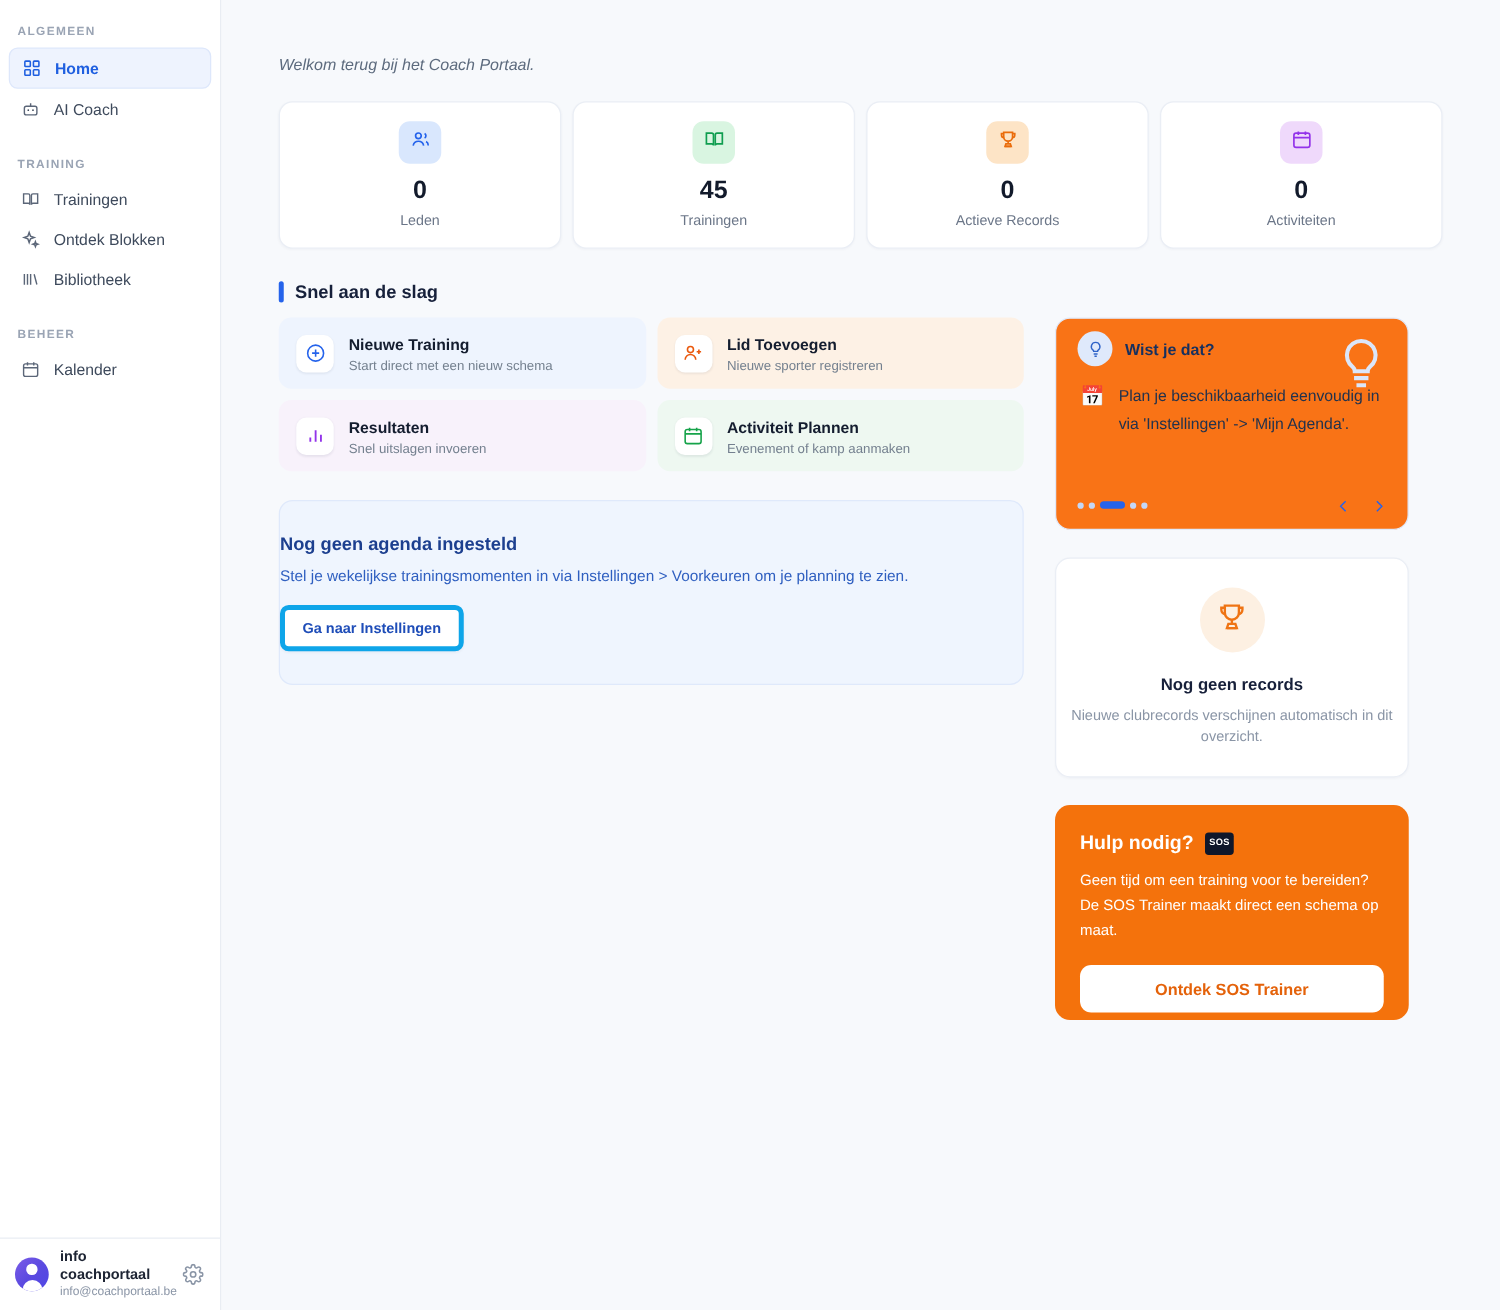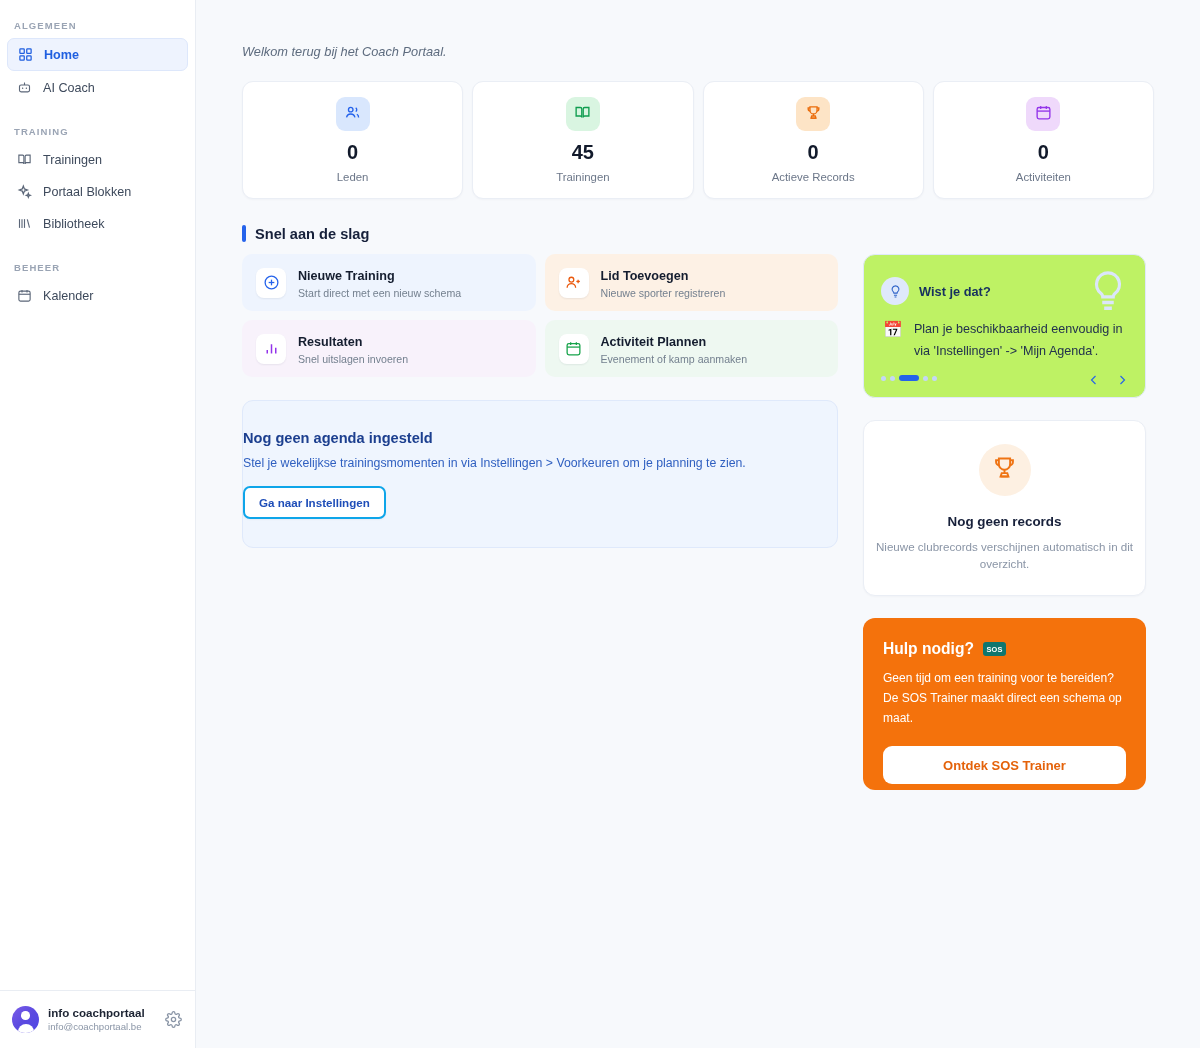--- a/index.html
+++ b/index.html
@@ -6,21 +6,21 @@
   html, body {
     width: 1200px; height: 1048px;
     font-family: "Liberation Sans", sans-serif;
     background: #f7f9fc;
     overflow: hidden;
   }
   .app { display: flex; width: 1200px; height: 1048px; }
 
   
   .sidebar {
-    width: 196px; height: 1048px;
+    width: 177px; height: 1048px;
     background: #ffffff;
     border-right: 1px solid #e9edf3;
     display: flex; flex-direction: column;
     position: relative;
   }
   .sb-scroll { flex: 1; padding: 10px 0 0 0; }
   .sb-group-label {
     font-size: 9.5px; font-weight: 700; letter-spacing: 1.1px;
     color: #9aa4b4; text-transform: uppercase;
     padding: 10px 0 6px 14px;
@@ -115,31 +115,31 @@
 
   
   .agenda {
     margin-top: 23px; background: #eff5fe; border: 1px solid #dfe9fb;
     border-radius: 11px; height: 148px;
     display:flex; flex-direction:column; align-items:flex-start; justify-content:center;
   }
   .agenda-title { font-size: 14.6px; font-weight: 700; color: #1c3f8f; }
   .agenda-desc { font-size: 12.3px; color: #2f5fc0; margin-top: 10px; }
   .agenda-btn {
-    margin-top: 16px; background: #fff; border: 2px solid #0ea5e9;
+    margin-top: 16px; background: #fff; border: 4px solid #0ea5e9;
     border-radius: 7px; padding: 8px 14px; font-size: 11.6px; font-weight: 700;
     color: #1e4db8; cursor: pointer; font-family: "Liberation Sans", sans-serif;
     box-shadow: 0 1px 2px rgba(20,30,60,.04);
   }
 
   
   .tips {
-    margin-top: 12px; background: #bef264; border: 1px solid #e0e9fa;
-    border-radius: 12px; padding: 22px 17px 13px 17px; position: relative;
-    overflow: hidden; height: 144px;
+    margin-top: 12px; background: #f97316; border: 1px solid #e0e9fa;
+    border-radius: 12px; padding: 10px 17px 13px 17px; position: relative;
+    overflow: hidden; height: 170px;
   }
   .bulb-deco { position: absolute; right: 14px; top: 13px; opacity: 1; }
   .tips-head { display: flex; align-items: center; gap: 10px; }
   .tips-bulb {
     width: 28px; height: 28px; border-radius: 50%; background: #dfe9fb;
     display: flex; align-items:center; justify-content:center; flex-shrink: 0;
   }
   .tips-head-txt { font-size: 12.8px; font-weight: 600; color: #16305f; }
   .tips-body { display: flex; gap: 11px; margin-top: 14px; padding-left: 2px; }
   .tips-emoji { font-size: 16px; line-height: 1.2; flex-shrink:0; margin-top: 1px; }
@@ -164,24 +164,24 @@
     display:flex; align-items:center; justify-content:center; margin-bottom: 18px;
   }
   .rec-title { font-size: 13.4px; font-weight: 700; color: #17203a; }
   .rec-desc { font-size: 11.6px; color: #8a95a6; text-align: center; margin-top: 9px; line-height: 1.5; }
 
   
   .sos {
     margin-top: 22px; background: #f4720c; border-radius: 12px;
     padding: 22px 20px 20px 20px; height: 172px;
   }
-  .sos-head { display: flex; align-items: center; gap: 9px; }
+  .sos-head { display: flex; gap: 9px; }
   .sos-title { font-size: 15.6px; font-weight: 800; color: #ffffff; }
   .sos-badge {
-    background: #0f766e; color:#fff; font-size: 7.4px; font-weight: 800;
+    background: #0f172a; color:#fff; font-size: 7.4px; font-weight: 800;
     padding: 2.5px 3.5px; border-radius: 3px; letter-spacing: .2px;
   }
   .sos-desc { font-size: 12px; color: #ffffff; line-height: 1.65; margin-top: 11px; }
   .sos-btn {
     margin-top: 18px; width: 100%; background: #fff; border: none;
     border-radius: 9px; height: 38px; font-size: 13px; font-weight: 800;
     color: #e4620a; cursor: pointer; font-family: "Liberation Sans", sans-serif;
   }
 </style>
 </head>
@@ -230,21 +230,21 @@
         <span>Trainingen</span>
       </div>
 
       <div class="sb-item">
         <span class="sb-ico">
           <svg width="16" height="16" viewBox="0 0 24 24" fill="none" stroke="#f2711c" stroke-width="1.8">
               <path d="M11 3l1.6 4.4L17 9l-4.4 1.6L11 15l-1.6-4.4L5 9l4.4-1.6z"></path>
               <path d="M18.5 14l.8 2.2 2.2.8-2.2.8-.8 2.2-.8-2.2-2.2-.8 2.2-.8z"></path>
             </svg>
         </span>
-        <span>Portaal Blokken</span>
+        <span>Ontdek Blokken</span>
       </div>
 
       <div class="sb-item">
         <span class="sb-ico">
           <svg width="15" height="15" viewBox="0 0 24 24" fill="none" stroke-width="1.8">
               <path d="M4 5v14"></path>
               <path d="M8 5v14"></path>
               <path d="M12 5v14"></path>
               <path d="M16.5 5.5l3.5 13"></path>
             </svg>

